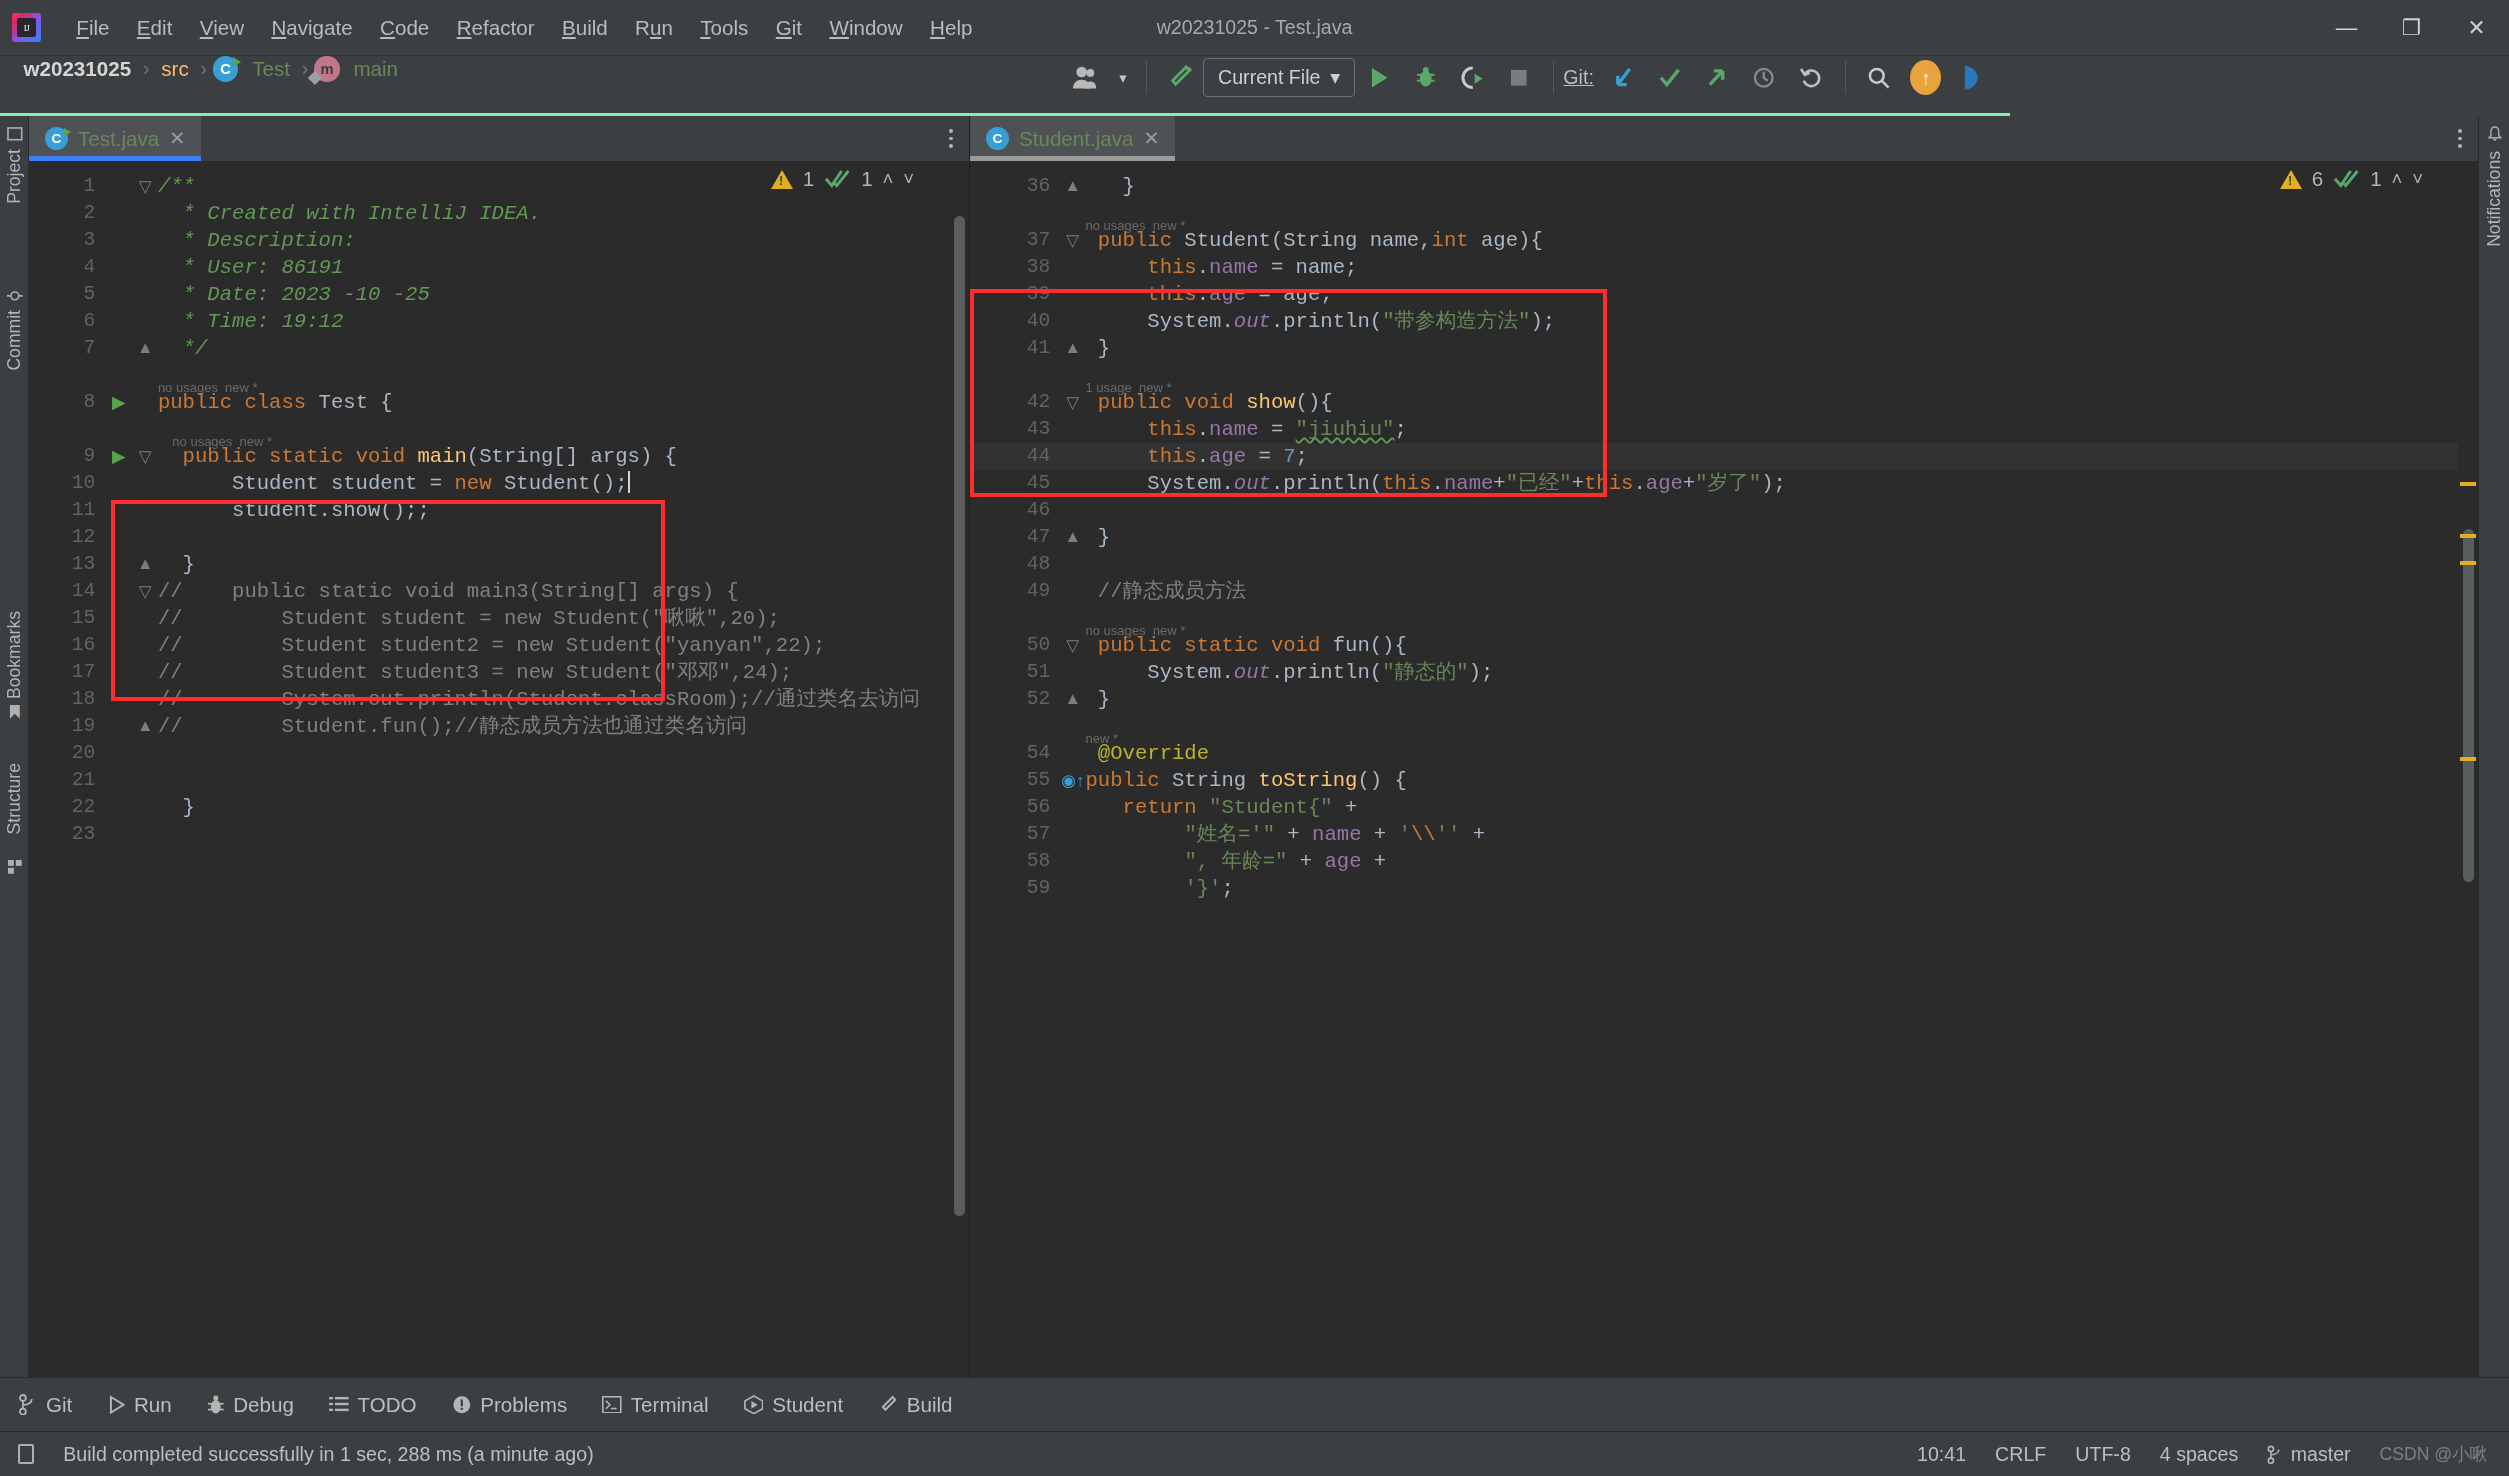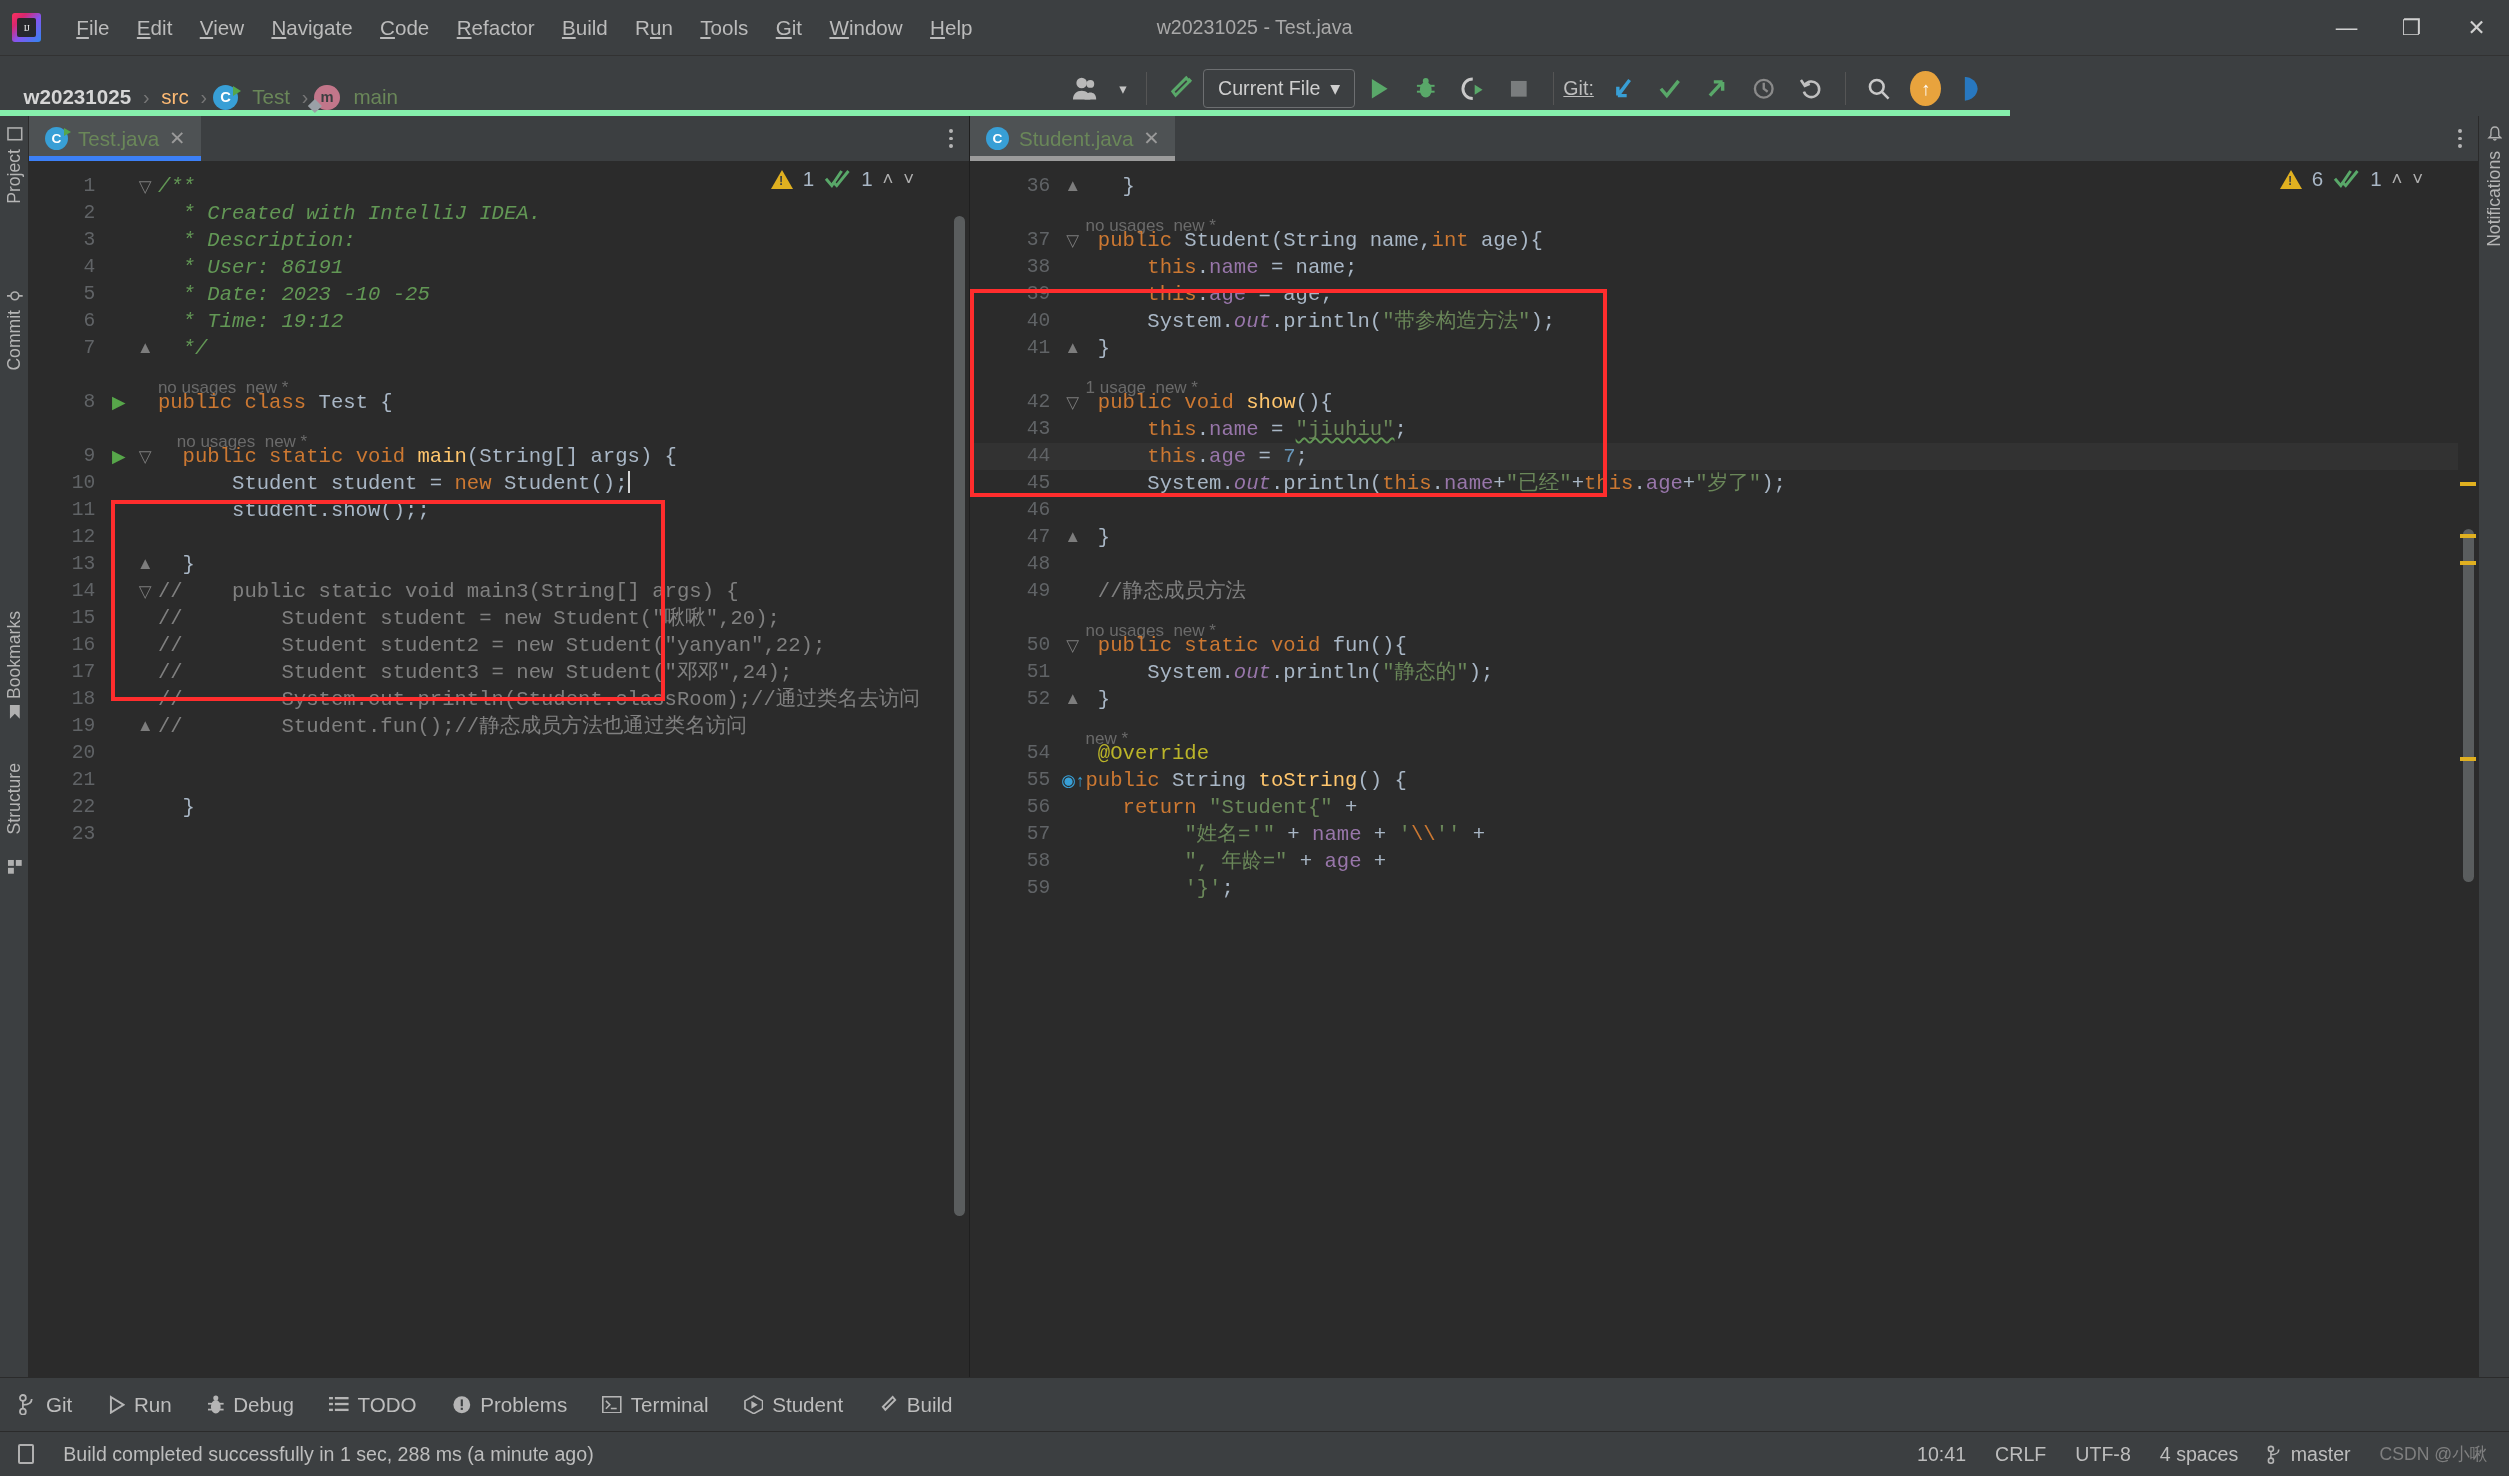--- a/index.html
+++ b/index.html
@@ -40,22 +40,22 @@
   }
   .win-buttons { position: absolute; right: 0; top: 0; height: 56px; display: flex; }
   .win-btn {
     width: 65px; height: 56px; display:flex; align-items:center; justify-content:center;
     color:#d0d0d0; font-size: 21.6px;
   }
 
   
   .navbar {
     position: absolute; top: 56px; left: 0; width: 2010px; height: 60px;
-    background: #3c3f41; display: flex; align-items: flex-end;
-    border-bottom: 6px solid #86efac;
+    background: #3c3f41; display: flex; align-items: flex-start;
+    border-bottom: 3px solid #86efac;
   }
   .crumbs { display: flex; align-items: center; margin-left: 17.6px; gap: 2px; }
   .crumb { font-size: 20.6px; color: #fdba74; padding: 0 5.9px; white-space:nowrap; }
   .crumb.bold { font-weight: bold; color: #d6d6d6; }
   .crumb.green { color: #6a8759; }
   .sep { color: #777; font-size: 19.6px; padding: 0 3.9px; }
   .ico-class {
     width: 25.5px; height: 25.5px; border-radius: 50%;
     background: #389fd6; display:inline-flex; align-items:center; justify-content:center;
     color:#fff; font-size:14.7px; font-weight:bold; position: relative; margin-right: 5.9px;
@@ -158,21 +158,21 @@
     font-family:"Liberation Mono", monospace; flex: none;
   }
   .gutter.wide { width: 90px; }
   .runmark { width:27.4px; flex:none; text-align:center; color:#57a64a; font-size:17.6px; }
   .fold { width: 25.5px; flex:none; text-align:center; color:#7d7d7d; font-size:16.7px; }
   .code {
     font-family:"Liberation Mono", monospace; font-size:20.6px; color:#a9b7c6;
     white-space:pre; line-height:27px;
   }
   .row.hl { background:#323232; }
-  .hint { color:#6a6a6a; font-size:17px; font-family:"Liberation Sans", sans-serif;margin-top:24px; }
+  .hint { color:#6a6a6a; font-size:13px; font-family:"Liberation Sans", sans-serif;margin-top:24px; }
 
   
   .kw   { color:#cc7832; }
   .str  { color:#6a8759; }
   .num  { color:#6897bb; }
   .cmt  { color:#629755; font-style: italic; }
   .cmt2 { color:#808080; }
   .fld  { color:#9876aa; }
   .mth  { color:#ffc66d; }
   .ann  { color:#bbb529; }

